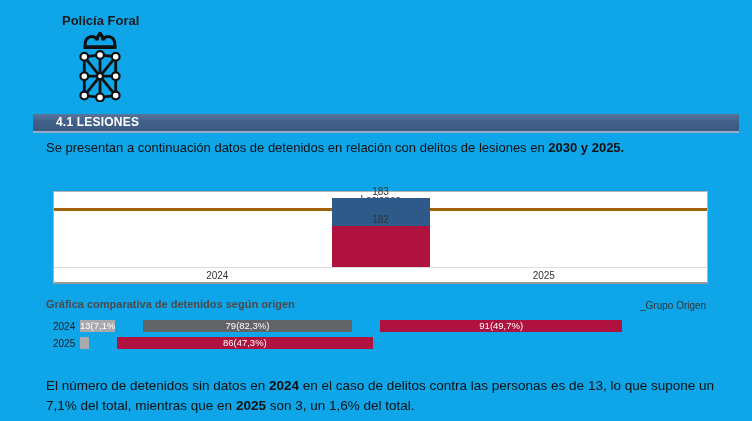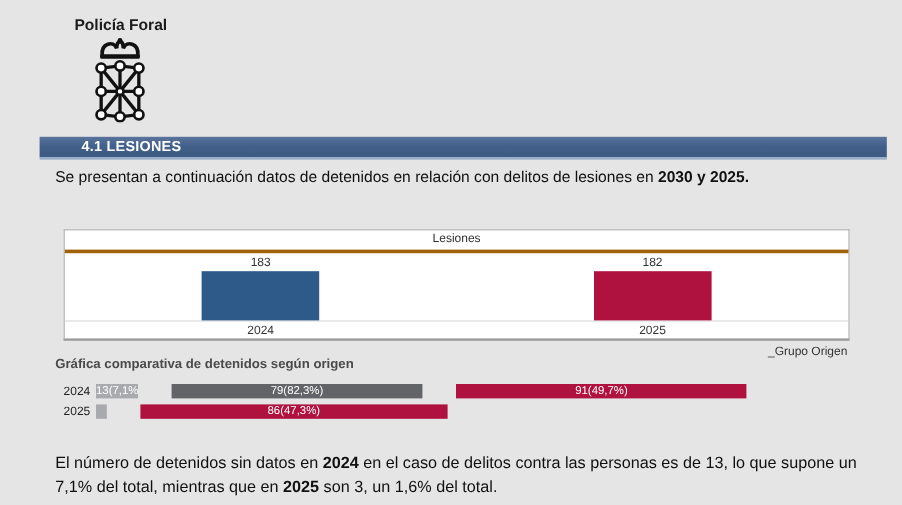--- a/index.html
+++ b/index.html
@@ -1,57 +1,57 @@
 <!DOCTYPE html>
 <html lang="es"><head>
 <meta charset="utf-8">
 <style>
   html,body{margin:0;padding:0;background:#fff;}
-  .page{position:relative;width:752px;height:421px;background:#e5e5e5;
+  .page{position:relative;width:752px;height:421px;background:#0ea5e9;
         font-family:"Liberation Sans",sans-serif;color:#111;overflow:hidden;}
 
   
   .logo-text{position:absolute;left:62px;top:13px;font-size:13px;font-weight:bold;color:#1b1b1b;}
   .logo-svg{position:absolute;left:71px;top:30px;width:58px;height:72px;}
 
   
   .section-bar{position:absolute;left:33px;top:114px;width:706px;height:17px;
                background:linear-gradient(#5a749c 0%,#41608a 45%,#3d5a80 100%);
                border-bottom:2px solid #96abc9;box-sizing:content-box;
                color:#fff;font-size:12px;font-weight:bold;line-height:17px;padding:0;}
-  .section-bar span{padding-left:35px;letter-spacing:.2px;}
+  .section-bar span{padding-left:23px;letter-spacing:.2px;}
 
   .intro{position:absolute;left:46px;top:139px;width:680px;margin:0;font-size:13px;line-height:1.35;color:#101010;}
 
   .chart-label{position:absolute;font-size:11px;font-weight:bold;color:#4a4a4a;}
   #c1-label{left:46px;top:173px;}
   #c2-label{left:46px;top:298px;}
 
   
   .c1-box{position:absolute;left:53px;top:191px;width:655px;height:93px;box-sizing:border-box;
           border:1px solid #b3b3b3;border-bottom:2px solid #9a9a9a;background:#fff;}
   .c1-title{height:16px;line-height:16px;text-align:center;font-size:10px;color:#333;
             border-bottom:3px solid #a16207;}
-  .c1-plot{position:relative;height:56px;border-bottom:1px solid #dcdcdc;display:flex;}
+  .c1-plot{position:relative;height:56px;border-bottom:1px solid #dcdcdc;display:flex;flex-direction:column;}
   .c1-col{position:relative;flex:1;height:100%;}
   .c1-bar{position:absolute;bottom:0;left:50%;transform:translateX(-50%);width:98px;}
   .c1-val{position:absolute;left:0;right:0;text-align:center;font-size:10px;color:#333;}
   .c1-axis{display:flex;height:16px;}
   .c1-ax{flex:1;text-align:center;font-size:10px;color:#333;line-height:16px;}
 
   
   .c2{position:absolute;left:53px;top:320px;}
   .c2-row{display:flex;align-items:center;height:12px;margin-bottom:5px;}
   .c2-rowlab{width:27px;font-size:10px;color:#222;}
   .c2-track{display:flex;width:542px;height:12px;gap:28px;}
   .c2-seg{height:12px;line-height:12px;font-size:9.5px;color:#fff;text-align:center;
           overflow:hidden;white-space:nowrap;}
 
   
-  .legend{position:absolute;left:640px;top:288px;font-size:10px;color:#333;}
+  .legend{position:absolute;left:640px;top:300px;font-size:10px;color:#333;}
   .legend-title{margin-bottom:7px;}
   .legend-item{display:flex;align-items:center;margin-bottom:5px;height:13px;}
   .swatch{display:inline-block;width:13px;height:13px;margin-right:7px;}
 
   .footer-text{position:absolute;left:46px;top:376px;width:672px;margin:0;
                font-size:13.5px;line-height:1.5;color:#101010;}
 </style>
 </head>
 <body>
 

